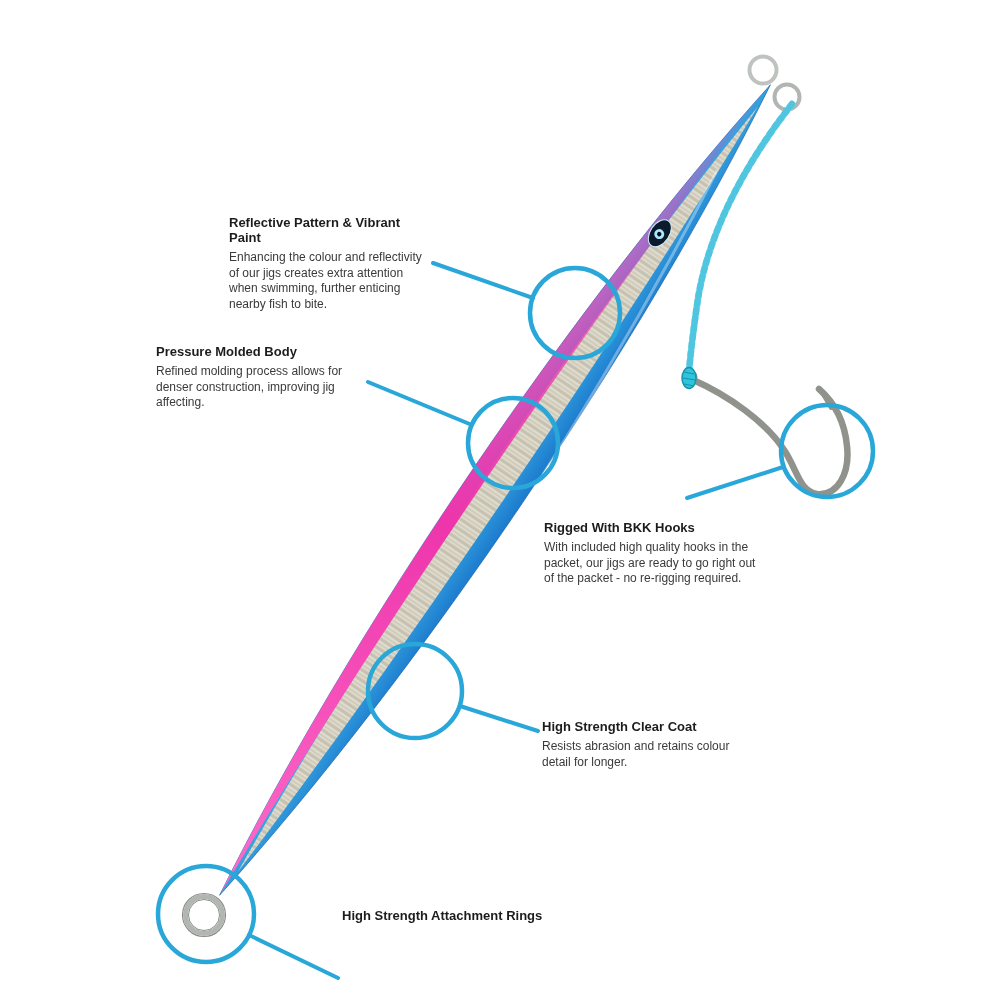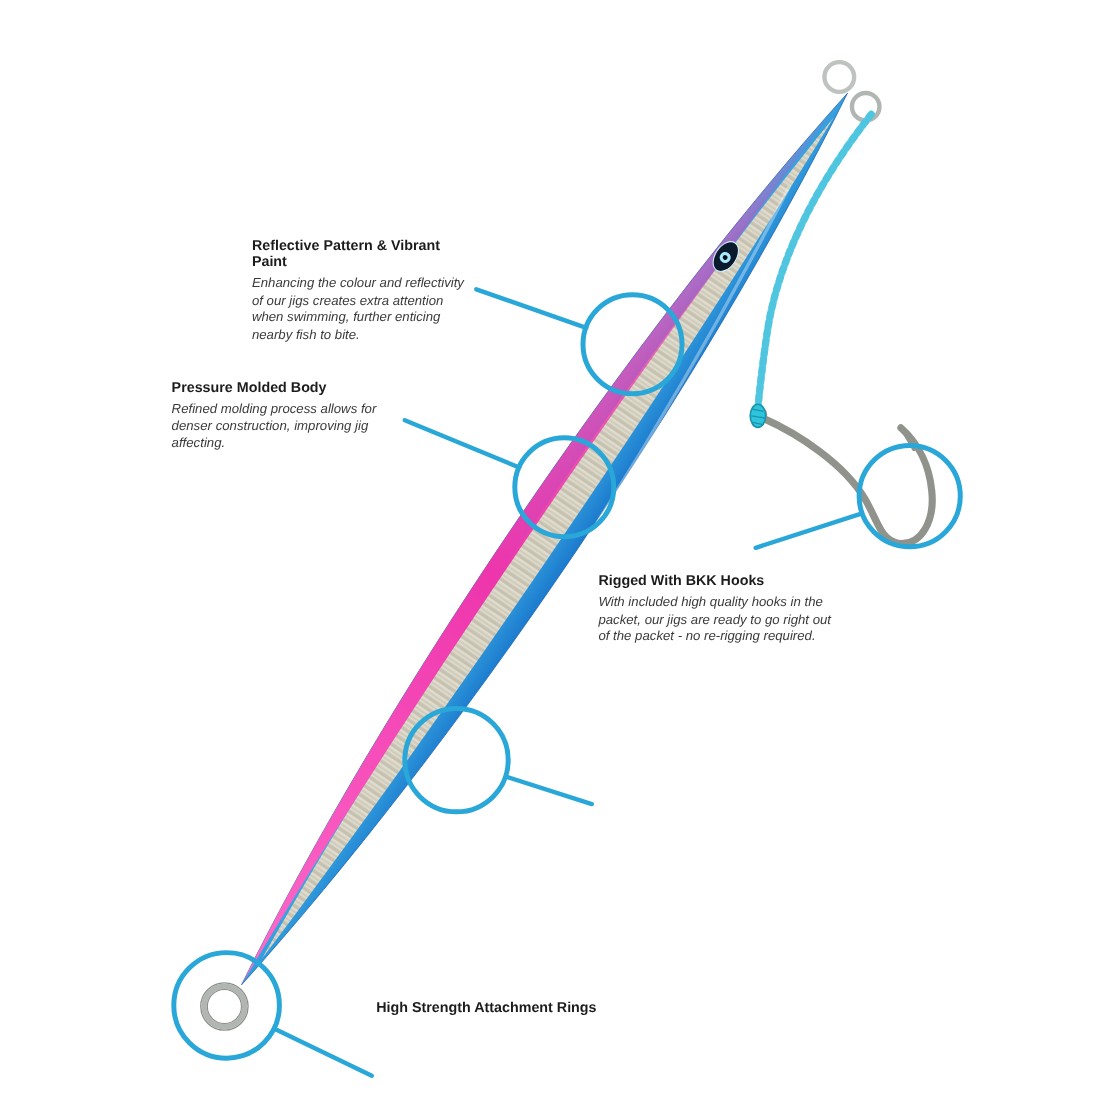--- a/index.html
+++ b/index.html
@@ -12,21 +12,20 @@
   }
   .canvas svg{position:absolute;left:0;top:0;}
   .callout{position:absolute;}
   .callout-title{
     font-size:13px;font-weight:bold;color:var(--c-title-text,#1c1c1e);
     margin:0 0 5px 0;line-height:15px;
   }
   .callout-body{
     font-size:12px;color:var(--c-body-text,#3a3a3c);
     line-height:15.5px;
-    font-style:italic;
   }
 </style>
 </head>
 <body>
 
 <div class="canvas">
 
   <svg width="1000" height="1000" viewBox="0 0 1000 1000">
     <defs>
       <linearGradient id="gBlue" gradientUnits="userSpaceOnUse" x1="0" y1="-45" x2="0" y2="55">
@@ -113,18 +112,22 @@
   <div class="callout" style="left:156px;top:314px;width:200px">
     <div class="callout-title">Pressure Molded Body</div>
     <div class="callout-body">Refined molding process allows for denser construction, improving jig affecting.</div>
   </div>
 
   <div class="callout" style="left:544px;top:490px;width:212px">
     <div class="callout-title">Rigged With BKK Hooks</div>
     <div class="callout-body">With included high quality hooks in the packet, our jigs are ready to go right out of the packet - no re-rigging required.</div>
   </div>
 
+  <div class="callout" style="left:542px;top:689px;width:205px">
+    <div class="callout-title">High Strength Clear Coat</div>
+    <div class="callout-body">Resists abrasion and retains colour detail for longer.</div>
+  </div>
 
   <div class="callout" style="left:342px;top:878px;width:210px">
     <div class="callout-title">High Strength Attachment Rings</div>
   </div>
 
 </div>
 
 </body></html>

